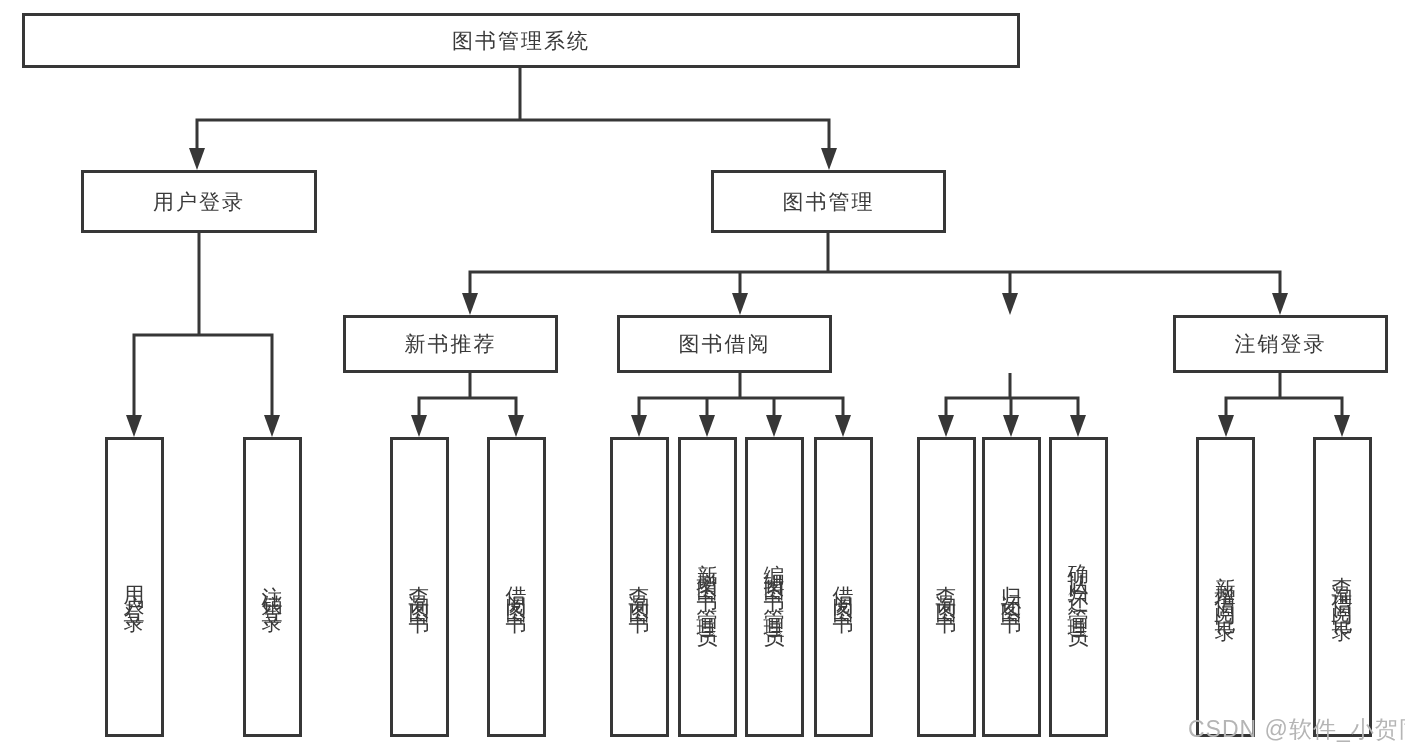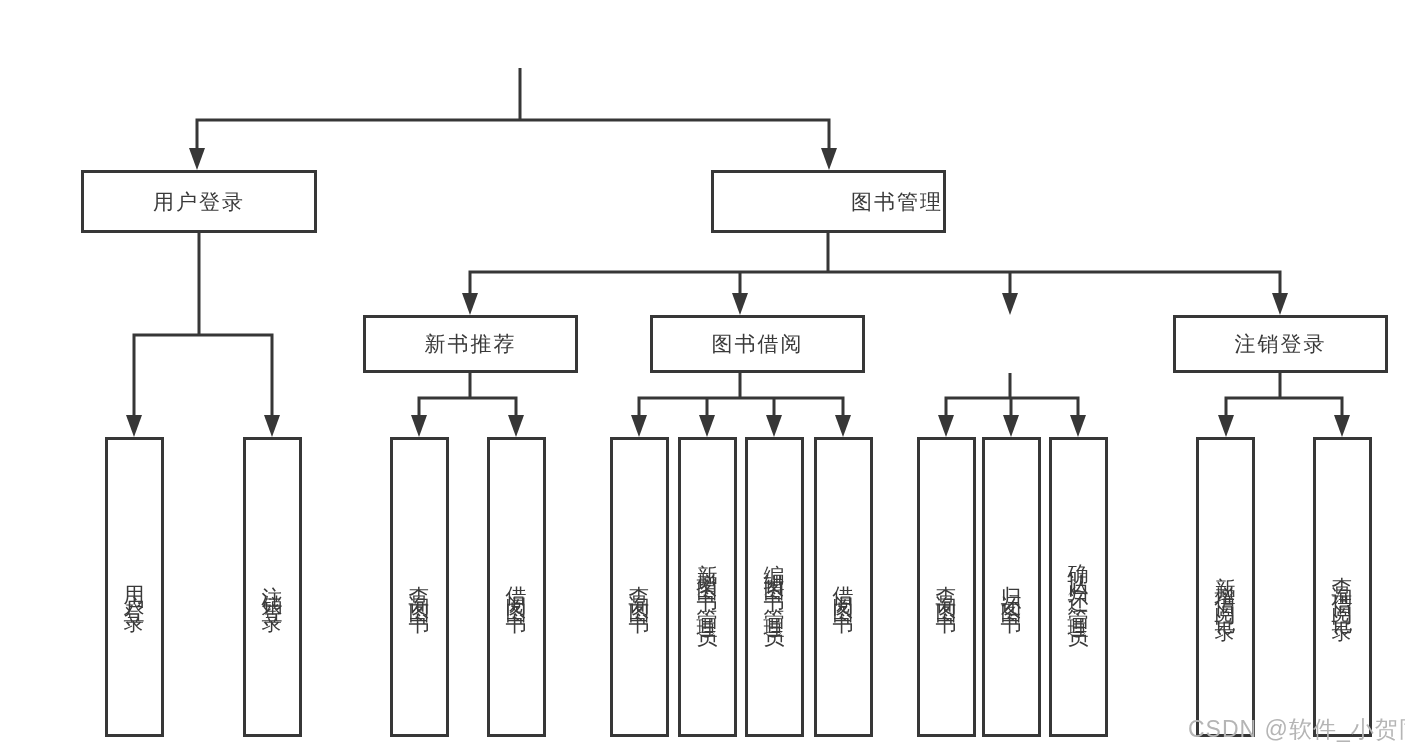--- a/index.html
+++ b/index.html
@@ -24,24 +24,24 @@
     border:3px solid var(--line);
     background:#ffffff;
     display:flex;align-items:center;justify-content:center;
     color:var(--text);
     font-size:21px;
     letter-spacing:2px;
     z-index:1;
   }
   .node-root{left:22px;top:13px;width:998px;height:55px;}
   .node-l2a{left:81px;top:170px;width:236px;height:63px;}
-  .node-l2b{left:711px;top:170px;width:235px;height:63px;justify-content:flex-end;}
+  .node-l2b{left:711px;top:170px;width:235px;height:63px;}
   .node-l3{top:315px;height:58px;width:215px;}
-  .node-l3a{left:363px;}
-  .node-l3b{left:650px;}
+  .node-l3a{left:343px;}
+  .node-l3b{left:617px;}
   .node-l3c{left:903px;}
   .node-l3d{left:1173px;}
   .leaf{
     position:absolute;
     top:437px;height:300px;width:59px;
     box-sizing:border-box;
     border:3px solid var(--line);
     background:#ffffff;
     display:flex;align-items:center;justify-content:center;
     z-index:1;
@@ -108,20 +108,23 @@
       <polygon points="766,415 782,415 774,437"></polygon>
       <polygon points="835,415 851,415 843,437"></polygon>
       <polygon points="938,415 954,415 946,437"></polygon>
       <polygon points="1003,415 1019,415 1011,437"></polygon>
       <polygon points="1070,415 1086,415 1078,437"></polygon>
       <polygon points="1218,415 1234,415 1226,437"></polygon>
       <polygon points="1334,415 1350,415 1342,437"></polygon>
     </g>
   </svg>
 
+  <div class="node node-root">
+    <span>图书管理系统</span>
+  </div>
 
   <div class="node node-l2a">
     <span>用户登录</span>
   </div>
   <div class="node node-l2b">
     <span>图书管理</span>
   </div>
 
   <div class="node node-l3 node-l3a">
     <span>新书推荐</span>

